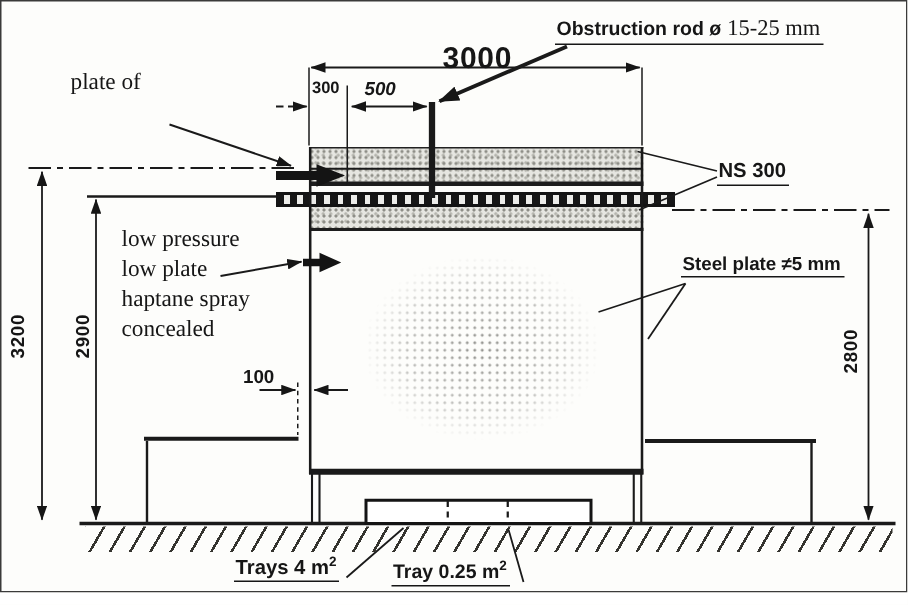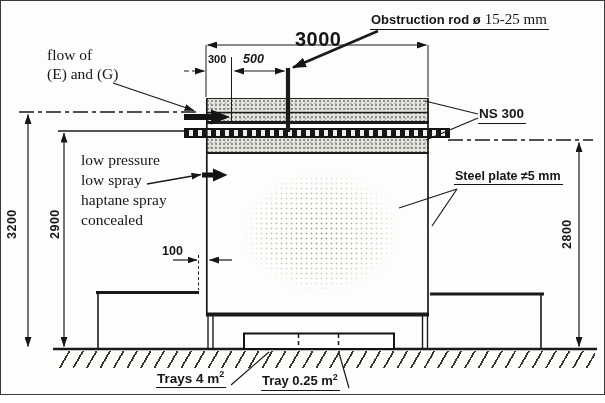--- a/index.html
+++ b/index.html
@@ -130,27 +130,26 @@
       <path d="M201 171.5 H212 V167.5 L226.5 174 L212 180.5 V176.5 H201 Z"></path>
     </g>
   </svg>
 
   <div class="t txt u" style="left:369px; top:9px;">
     <span class="sans b" style="font-size:13px;">Obstruction rod ø</span>
     <span class="serif" style="font-size:15px;">15-25 mm</span>
   </div>
 
   <div class="t txt serif" style="left:46px; top:44px; font-size:15.5px; line-height:19px;">
-    <div>flow of</div>
-    <div>(E) and (G)</div>
+    <div>plate of</div>
   </div>
 
   <div class="t txt serif" style="left:80px; top:149px; font-size:15.5px; line-height:20px;">
     <div>low pressure</div>
-    <div>low spray</div>
+    <div>low plate</div>
     <div>haptane spray</div>
     <div>concealed</div>
   </div>
 
   <div class="t txt sans b u" style="left:477px; top:105px; font-size:13.5px;">NS 300</div>
 
   <div class="t txt sans u" style="left:453px; top:168px; font-size:12.5px; font-weight:600;">Steel plate ≠5 mm</div>
 
   <div class="t txt sans b u" style="left:155px; top:368px; font-size:13.5px;">
     <span>Trays 4 m</span><sup>2</sup>

